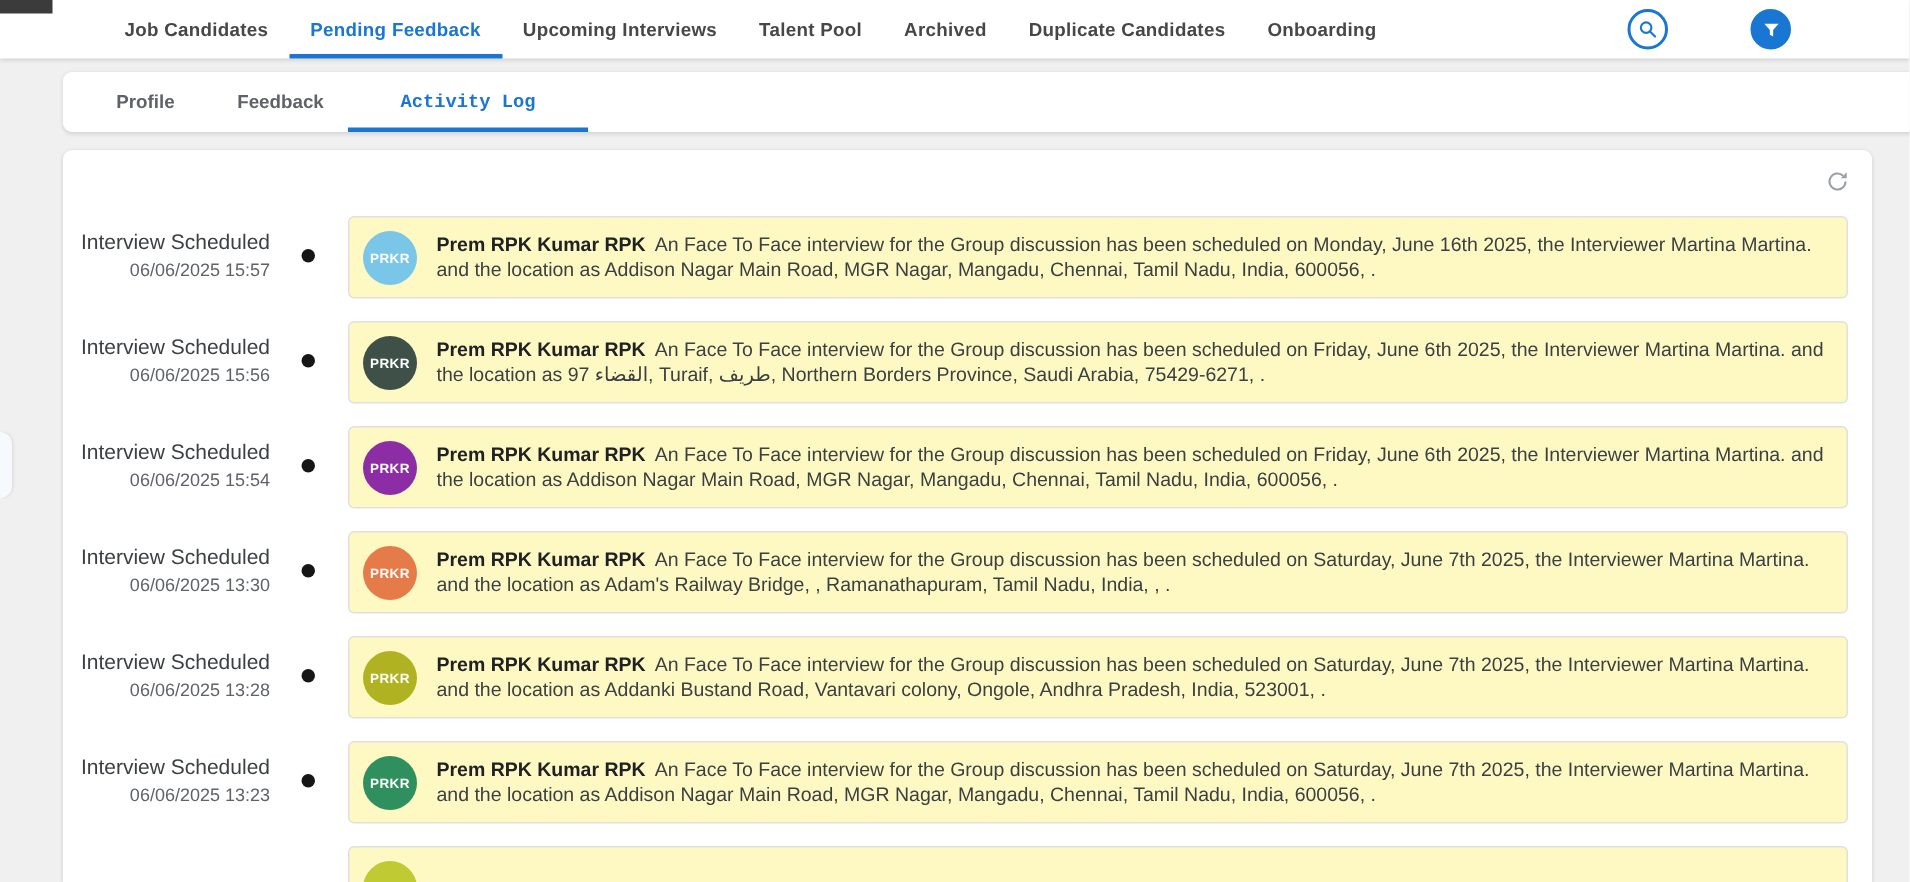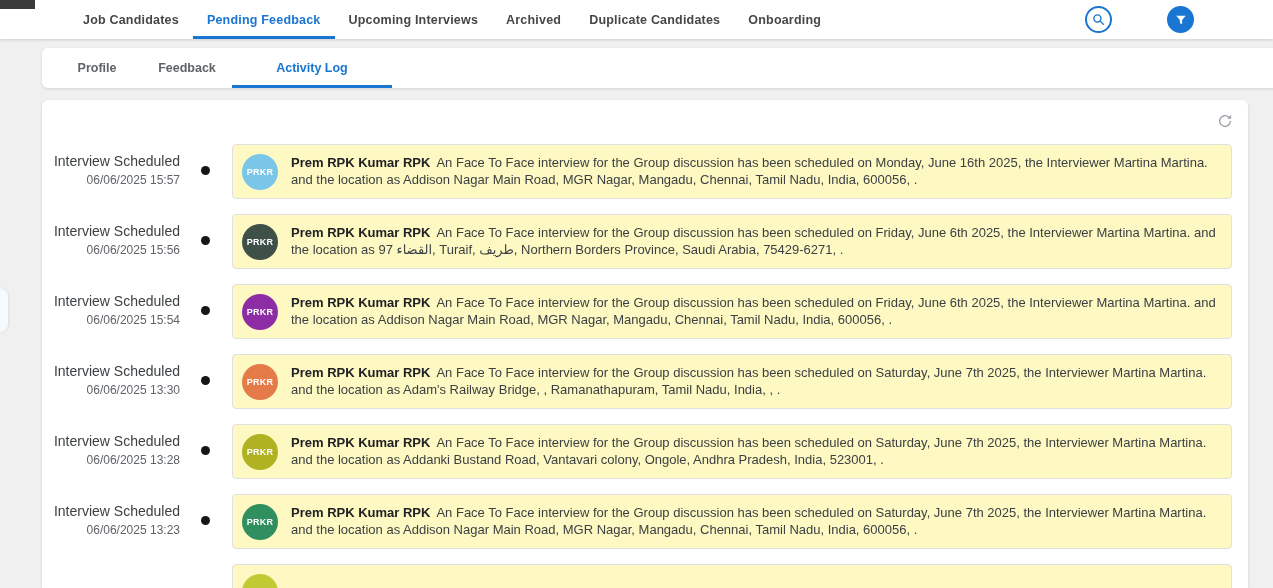--- a/index.html
+++ b/index.html
@@ -46,21 +46,21 @@
   .subnav {
     position:absolute; left:42px; top:48px; width:1246px; height:40px;
     background:#fff; border-radius:6px; box-shadow:0 1px 3px rgba(0,0,0,.13);
     display:flex; padding-left:10px; z-index:2;
   }
   .sub-tab {
     width:90px; display:flex; align-items:center; justify-content:center;
     font-size:12.5px; font-weight:bold; color:#5f6368;
     position:relative; cursor:pointer;
   }
-  .sub-tab.wide { width:160px; }
+  .sub-tab.wide { width:160px;font-family:Liberation Mono, monospace; }
   .sub-tab.active { color:#1976d2; }
   .sub-tab.active::after {
     content:""; position:absolute; left:0; right:0; bottom:0;
     height:3px; background:#1976d2;
   }
 
   
   .panel {
     position:absolute; left:42px; top:100px; width:1206px; height:488px;
     background:#fff; border-radius:6px 6px 0 0;
@@ -106,20 +106,21 @@
 <body>
 
 <div class="window-corner"></div>
 <div class="left-handle"></div>
 
 <header class="topnav">
   <nav class="nav-tabs">
     <div class="nav-tab">Job Candidates</div>
     <div class="nav-tab active">Pending Feedback</div>
     <div class="nav-tab">Upcoming Interviews</div>
+    <div class="nav-tab">Talent Pool</div>
     <div class="nav-tab">Archived</div>
     <div class="nav-tab">Duplicate Candidates</div>
     <div class="nav-tab">Onboarding</div>
   </nav>
   <div class="nav-actions">
     <div class="icon-btn search">
       <span style="display:flex;">
         <svg width="13" height="13" viewBox="0 0 24 24">
             <circle cx="10" cy="10" r="6.5" fill="none" stroke="#1976d2" stroke-width="2.6"></circle>
             <line x1="15" y1="15" x2="21" y2="21" stroke="#1976d2" stroke-width="2.6" stroke-linecap="round"></line>

